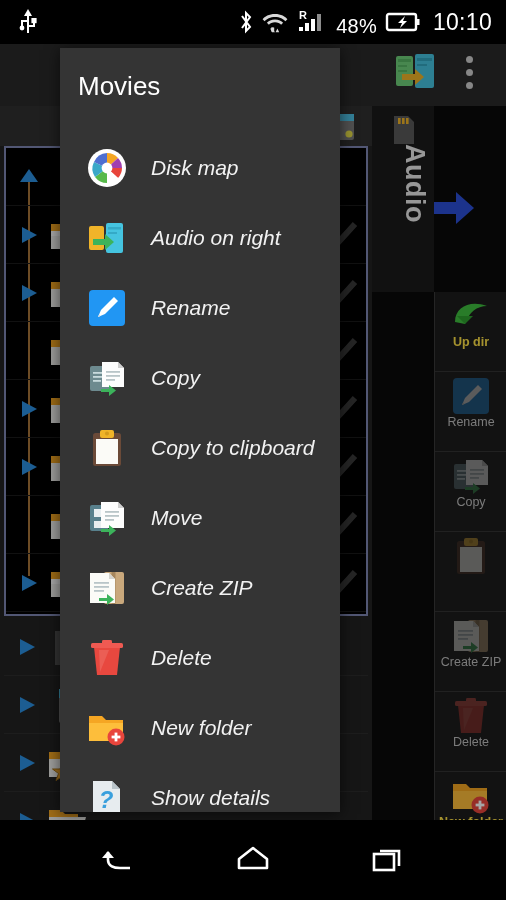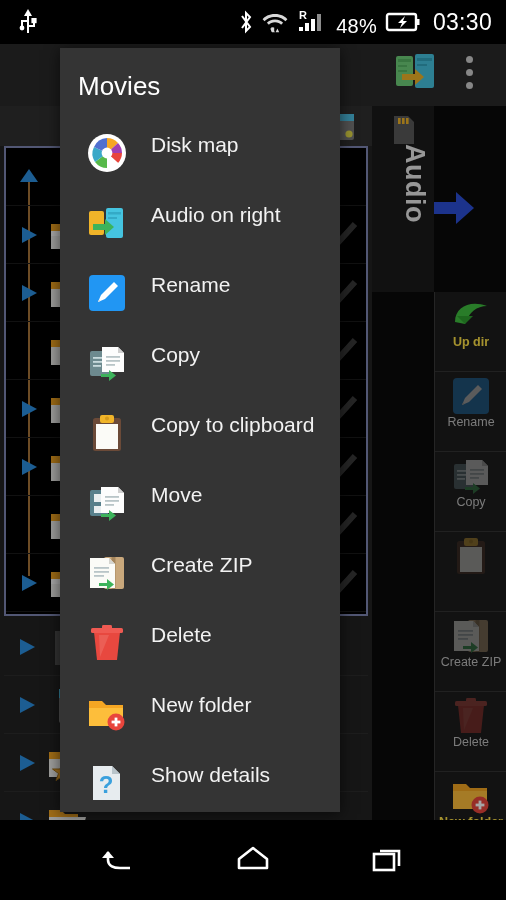--- a/index.html
+++ b/index.html
@@ -56,21 +56,21 @@
   .sb-item .ic{margin:4px auto 0;width:40px;height:38px;}
   .sb-item .lb{color:#bdbdbd;font-size:12.5px;line-height:13px;margin-top:2px;padding:0 2px;}
   .sb-item .lb.bright{color:#fde047;font-weight:bold;}
 
   
   .scrim{position:absolute;left:0;top:44px;width:506px;height:776px;background:rgba(0,0,0,0.35);z-index:20;}
   .dialog{position:absolute;left:60px;top:48px;width:280px;height:764px;background:#343434;z-index:30;
           box-shadow:0 2px 14px rgba(0,0,0,.6);overflow:hidden;}
   .dlg-title{position:absolute;left:18px;top:23px;color:#fff;font-size:26px;}
   .dlg-list{position:absolute;left:0;top:85px;width:310px;}
-  .mi{position:relative;height:70px;display:flex;}
+  .mi{position:relative;height:70px;display:flex;align-items:center;font-style:italic;}
   .mi .mi-ic{width:40px;height:40px;margin-left:27px;flex:none;position:relative;}
   .mi .mi-lb{margin-left:24px;color:#f2f2f2;font-size:21px;}
 
   
   .navbar{position:absolute;left:0;top:820px;width:506px;height:80px;background:#000;z-index:60;}
   .nb{position:absolute;top:20px;width:40px;height:40px;}
   .nb.back{left:100px;} .nb.home{left:233px;} .nb.recent{left:368px;}
   svg{display:block;overflow:visible;}
 </style>
 </head>
@@ -125,21 +125,21 @@
         </svg>
       </span>
       <span class="sb-pct">48%</span>
       <span class="sb-ico">
         <svg width="34" height="20" viewBox="0 0 34 20">
           <rect x="1" y="2" width="29" height="16" rx="2" fill="none" stroke="#fff" stroke-width="2.4"></rect>
           <rect x="30" y="7" width="3.5" height="6" fill="#fff"></rect>
           <path d="M19 4 L12 11 L16 11 L14 16 L21 9 L17 9 Z" fill="#fff"></path>
         </svg>
       </span>
-      <span class="sb-time">03:30</span>
+      <span class="sb-time">10:10</span>
     </div>
   </div>
 
   <div class="toolbar"></div>
   <div class="tb-back" style="z-index:11;">
     <svg width="34" height="34" viewBox="0 0 34 34">
       <path d="M31 17 L5 17 M14 7 L4 17 L14 27" fill="none" stroke="#ddd" stroke-width="2.6"></path>
     </svg>
   </div>
   <div class="tb-right-icon" style="z-index:11;">

